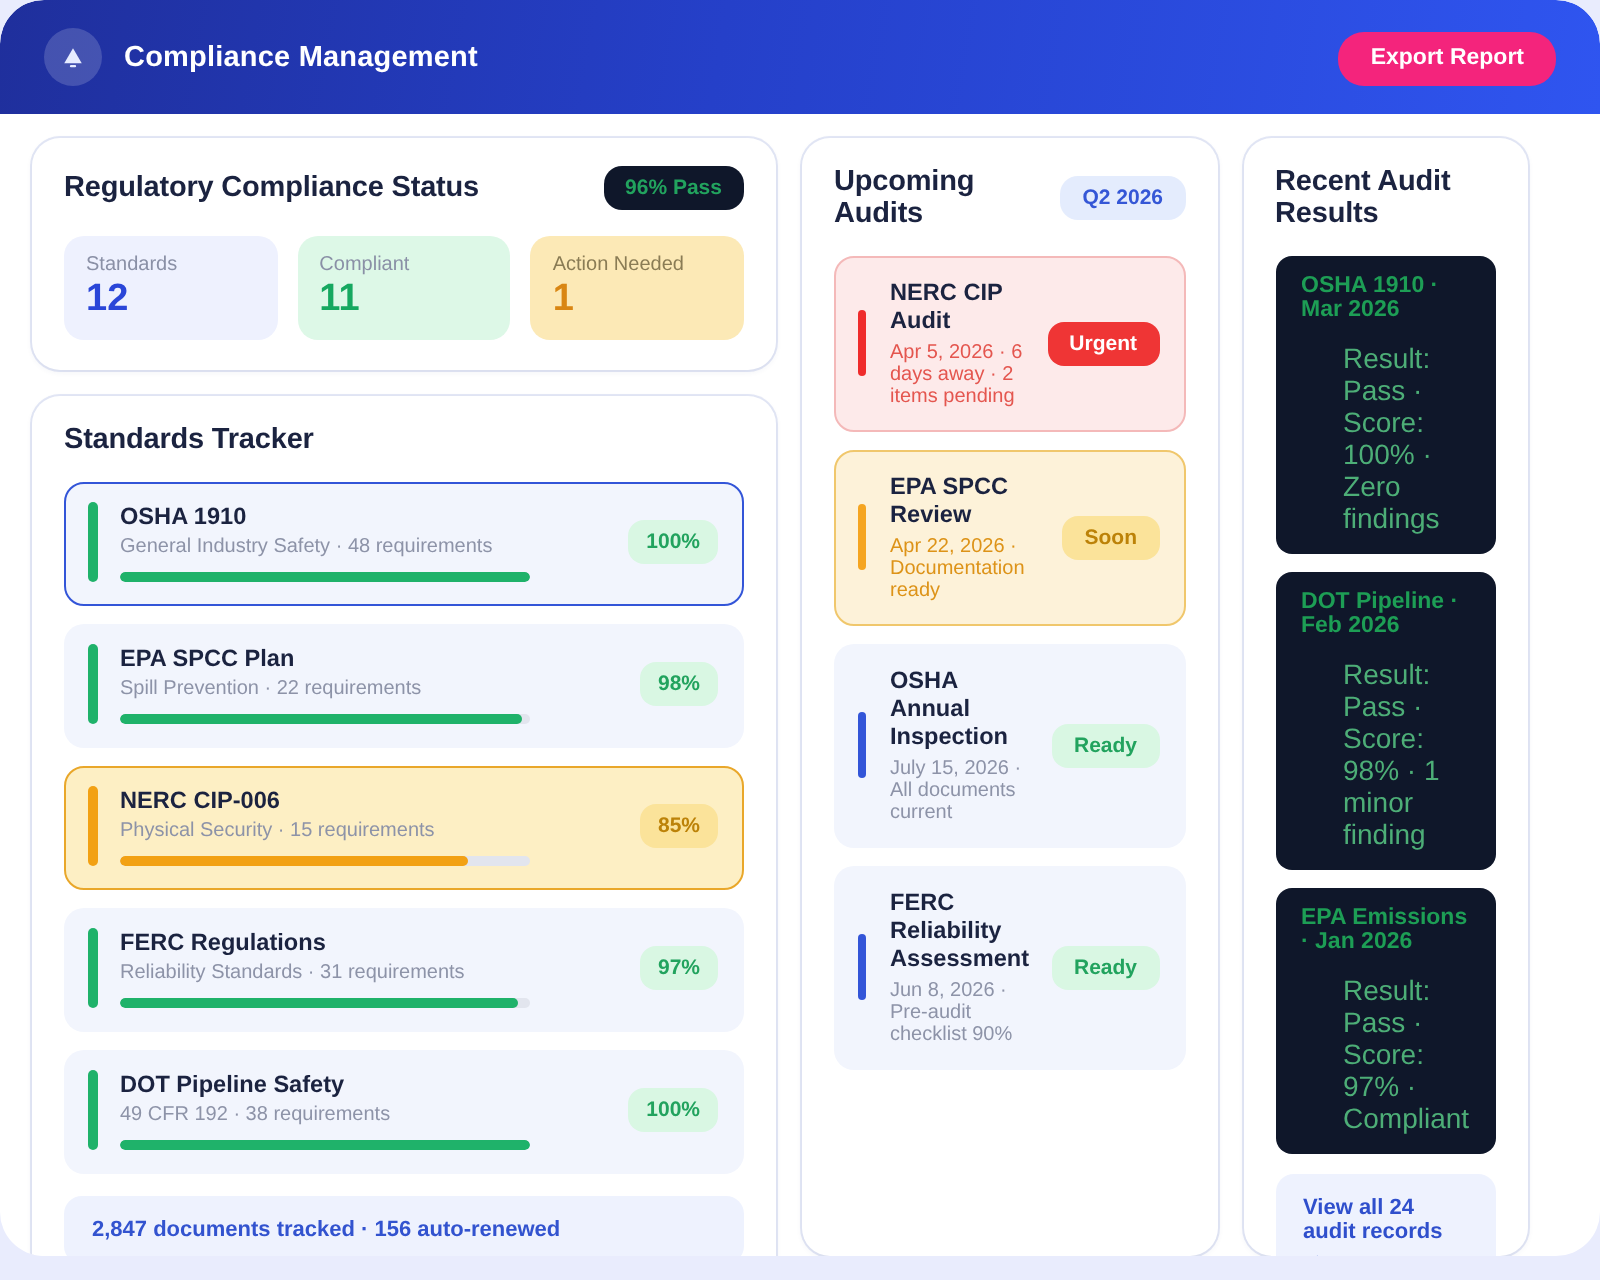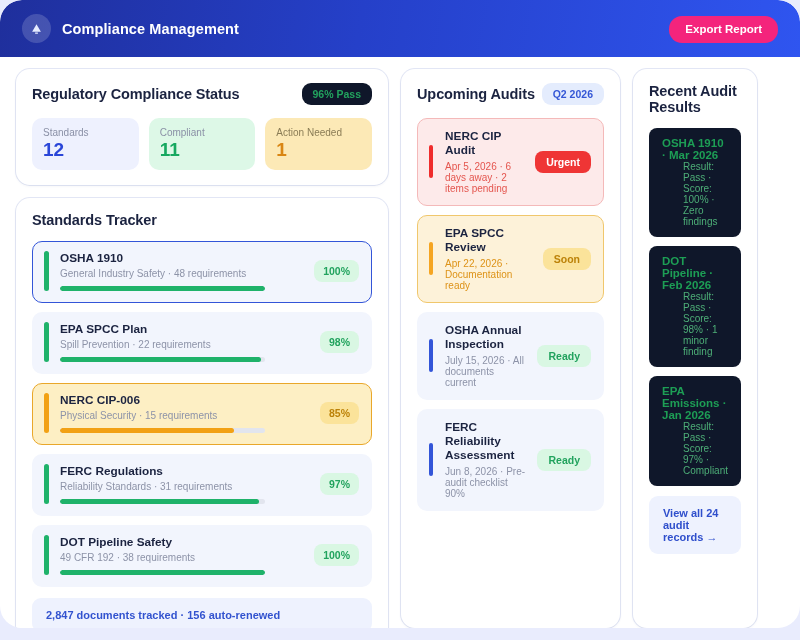--- a/index.html
+++ b/index.html
@@ -182,21 +182,21 @@
 
   
   .results-card { flex: 1; display: flex; flex-direction: column; }
   .result-list { display: flex; flex-direction: column; gap: 9px; }
   .result-row {
     background: #0f172a;
     border-radius: 8px;
     padding: 9px 13px 10px 13px;
   }
   .result-title { font-size: 11.5px; font-weight: bold; color: #1d9e55; }
-  .result-meta { font-size: 10px; color: #4dae77; margin-top: 0; padding-left: 21px; }
+  .result-meta { font-size: 14px; color: #4dae77; margin-top: 10px; padding-left: 21px; }
   .view-all {
     margin-top: 10px;
     background: #eef2fe;
     border-radius: 9px;
     padding: 11px 14px;
     font-size: 11px; font-weight: bold; color: #2f4fcc;
     cursor: pointer;
   }
 </style>
 </head>

